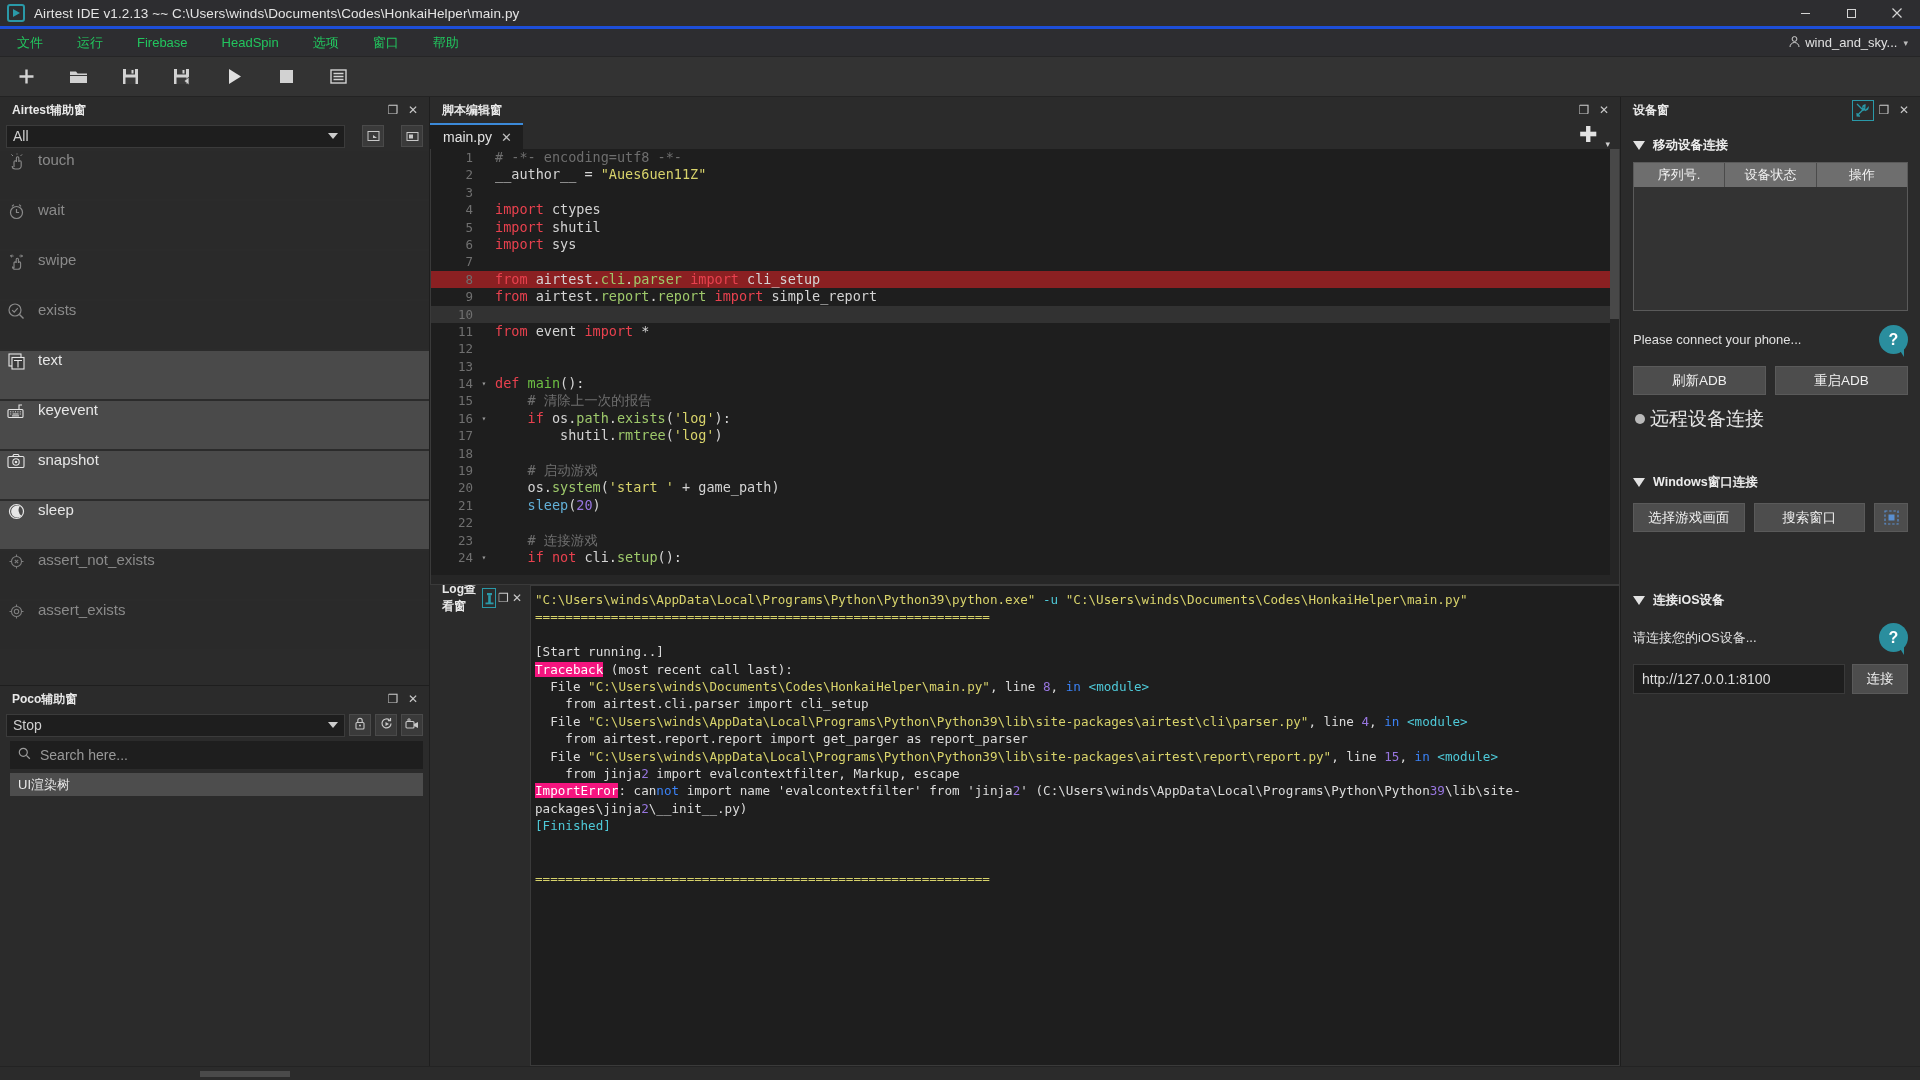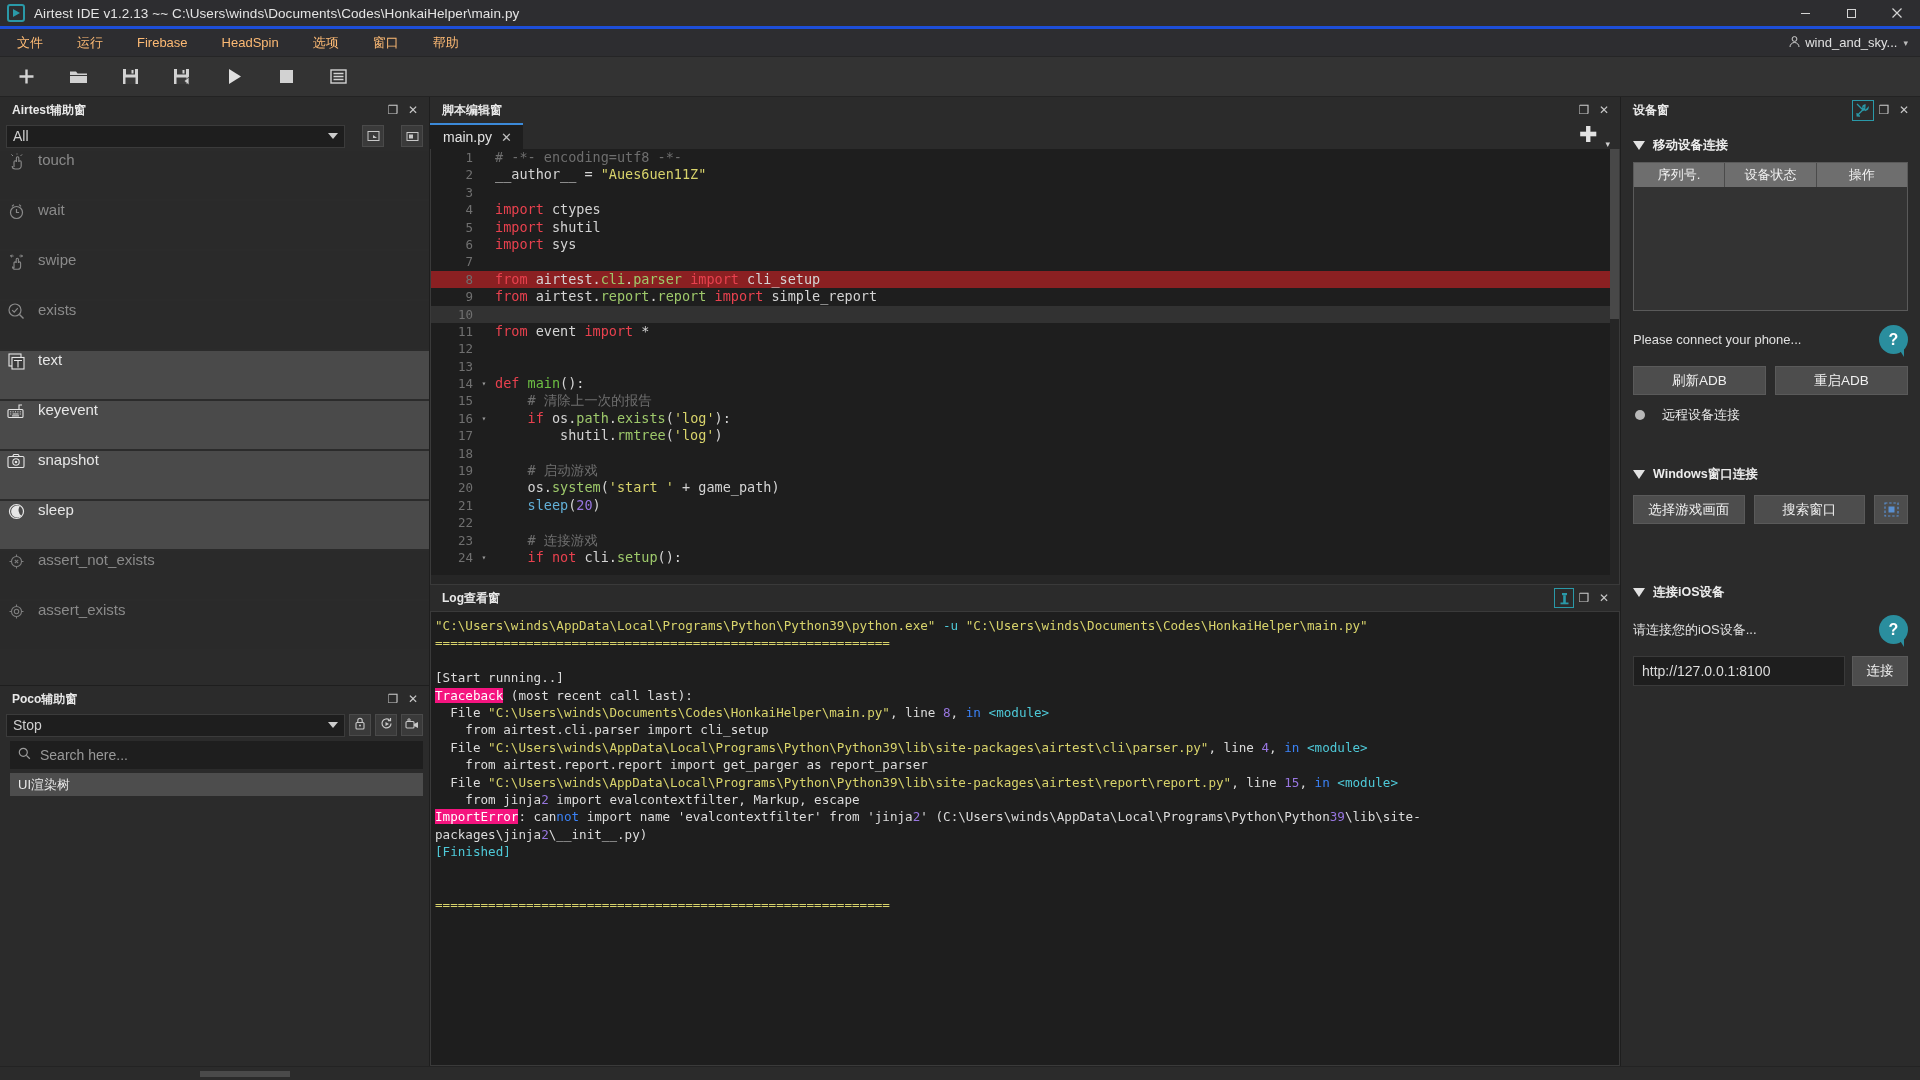--- a/index.html
+++ b/index.html
@@ -31,21 +31,21 @@
     color: #d4d4d4; font-size: 14px; line-height: 1;
   }
 
   
   .menubar {
     height: 28px; background: #2d2d30; display: flex; align-items: center;
     flex: 0 0 28px; border-bottom: 1px solid #252526;
   }
   .menu-item {
     padding: 0 17px; height: 28px; display: flex; align-items: center;
-    font-size: 13px; color: #fdba74;
+    font-size: 13px; color: #22c55e;
   }
   .menubar-spacer { flex: 1; }
   .user-box {
     display: flex; align-items: center; gap: 4px; padding-right: 12px;
     font-size: 13px; color: #e0e0e0;
   }
   .user-ico { font-size: 12px; color: #d0d0d0; }
   .user-caret { font-size: 9px; color: #bbb; margin-left: 2px; }
 
   
@@ -157,21 +157,21 @@
   .bi { color: #62b0d8; }
   .plain { color: #d4d4d4; }
   .scrollbar-v {
     position: absolute; right: 0; top: 0; width: 9px; bottom: 0; background: #262626;
   }
   .scrollbar-v .thumb { position: absolute; top: 0; left: 0; width: 9px; height: 170px; background: #484848; }
   .scrollbar-h {
     position: absolute; left: 0; right: 9px; bottom: 0; height: 9px; background: #262626;
   }
 
-  .log-pane { flex: 1; display: flex; flex-direction: column; min-height: 0; }
+  .log-pane { flex: 1; display: flex; min-height: 0; }
   .log-head {
     height: 26px; background: #2b2b2b; display: flex; align-items: center; padding: 0 6px 0 12px;
     flex: 0 0 26px;
   }
   .log-ico-active {
     width: 20px; height: 20px; display: flex; align-items: center; justify-content: center;
     border: 1px solid #2a99a8; color: #2a99a8; font-size: 11px;
   }
   .log-body {
     flex: 1; background: #1e1e1e; border: 1px solid #3a3a3a; overflow: hidden;
@@ -225,21 +225,21 @@
   .help-bubble::after {
     content: ""; position: absolute; bottom: -3px; right: 4px; width: 0; height: 0;
     border-left: 5px solid transparent; border-top: 8px solid #2a8e9e;
   }
   .btn-row { display: flex; gap: 9px; margin: 12px 4px 0 4px; }
   .dbtn {
     flex: 1; height: 29px; background: #4d4d4d; color: #f0f0f0; font-size: 13.5px;
     display: flex; align-items: center; justify-content: center; border: 1px solid #5a5a5a;
   }
   .dbtn.sq { flex: 0 0 34px; }
-  .radio-row { display: flex; align-items: center; gap: 17px; margin: 11px 4px 0 6px; font-size: 13px; color: #e6e6e6; font-family: Liberation Mono, monospace; }
+  .radio-row { display: flex; align-items: center; gap: 5px; margin: 11px 4px 0 6px; font-size: 19px; color: #e6e6e6; font-family: Liberation Mono, monospace; }
   .radio-dot { width: 10px; height: 10px; border-radius: 50%; background: #b9b9b9; }
   .ios-row { display: flex; gap: 7px; margin: 12px 4px 0 4px; align-items: stretch; }
   .ios-input {
     flex: 1; background: #1e1e1e; border: 1px solid #3a3a3a; color: #dcdcdc; font-size: 14px;
     display: flex; align-items: center; padding: 0 8px; height: 30px;
   }
   .ios-connect {
     flex: 0 0 56px; background: #4d4d4d; border: 1px solid #5a5a5a; color: #f0f0f0;
     display: flex; align-items: center; justify-content: center; font-size: 13.5px;
   }

